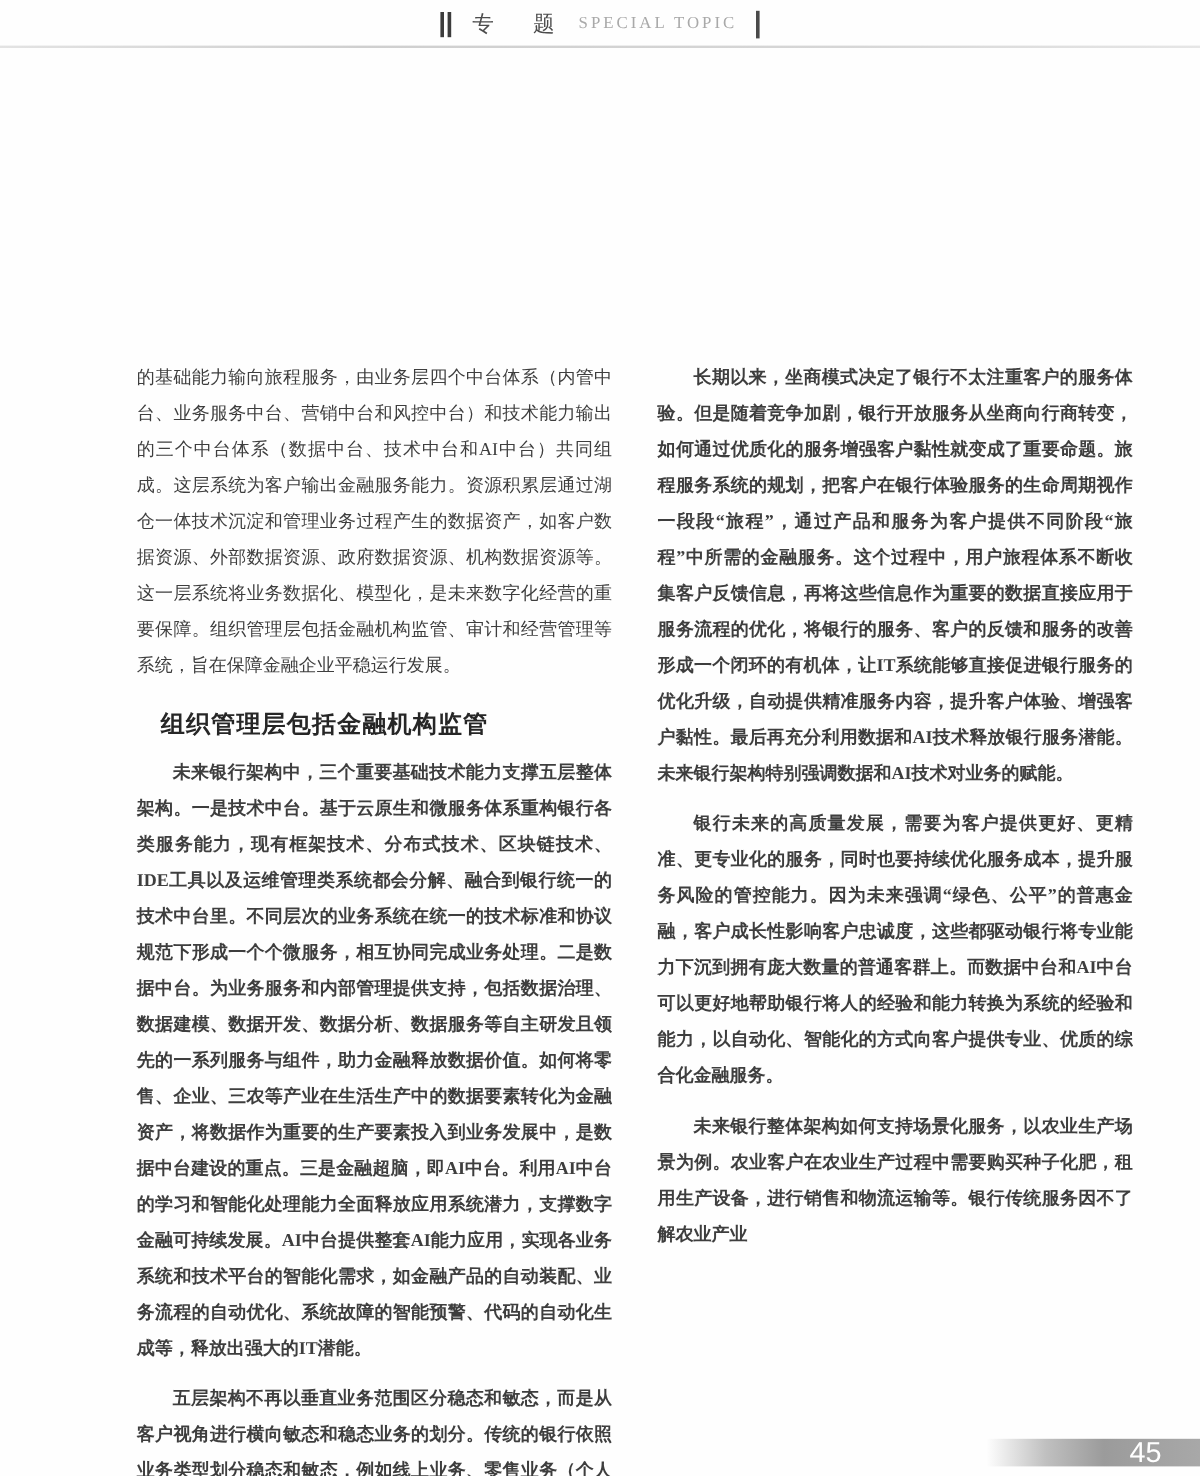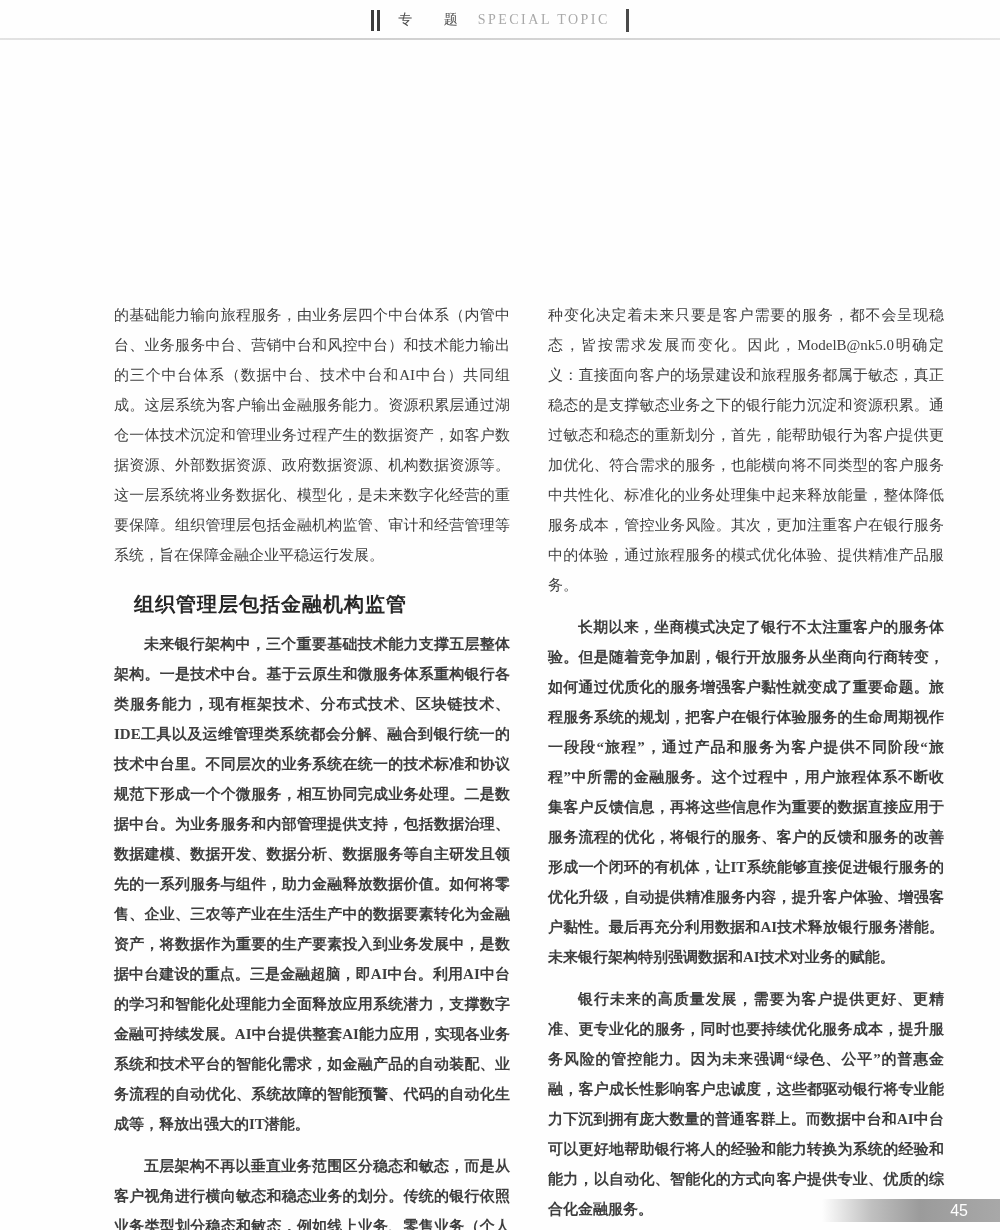--- a/index.html
+++ b/index.html
@@ -37,21 +37,21 @@
   }
   .sbar {
     display: inline-block;
     width: 3px;
     height: 23px;
     background: #4a4a4a;
     margin-left: 4px;
   }
   .head-cn {
     font-family: Liberation Serif, serif;
-    font-size: 14px;
+    font-size: 18px;
     color: #4c4c4c;
     letter-spacing: 14px;
     margin-left: 6px;
   }
   .head-en {
     font-family: Liberation Serif, serif;
     font-size: 14px;
     color: #a9a9a9;
     letter-spacing: 2.5px;
     margin-left: -6px;
@@ -102,21 +102,21 @@
         #9b9b9b 55%,
         #a8a8a8 100%);
   }
   .pagebar .num {
     position: absolute;
     right: 32px;
     top: 0;
     height: 23px;
     line-height: 23px;
     font-family: "Liberation Sans", "DejaVu Sans", sans-serif;
-    font-size: 16px;
+    font-size: 24px;
     color: #ffffff;
   }
 </style>
 </head>
 <body>
 
 <div class="sheet">
 
   <div class="runhead">
     <span class="dbar"></span>
@@ -128,21 +128,20 @@
   <div class="edge-rule"></div>
 
   <div class="col col-left">
     <p>的基础能力输向旅程服务，由业务层四个中台体系（内管中台、业务服务中台、营销中台和风控中台）和技术能力输出的三个中台体系（数据中台、技术中台和AI中台）共同组成。这层系统为客户输出金融服务能力。资源积累层通过湖仓一体技术沉淀和管理业务过程产生的数据资产，如客户数据资源、外部数据资源、政府数据资源、机构数据资源等。这一层系统将业务数据化、模型化，是未来数字化经营的重要保障。组织管理层包括金融机构监管、审计和经营管理等系统，旨在保障金融企业平稳运行发展。</p>
     <h2>组织管理层包括金融机构监管</h2>
     <p class="indent">未来银行架构中，三个重要基础技术能力支撑五层整体架构。一是技术中台。基于云原生和微服务体系重构银行各类服务能力，现有框架技术、分布式技术、区块链技术、IDE工具以及运维管理类系统都会分解、融合到银行统一的技术中台里。不同层次的业务系统在统一的技术标准和协议规范下形成一个个微服务，相互协同完成业务处理。二是数据中台。为业务服务和内部管理提供支持，包括数据治理、数据建模、数据开发、数据分析、数据服务等自主研发且领先的一系列服务与组件，助力金融释放数据价值。如何将零售、企业、三农等产业在生活生产中的数据要素转化为金融资产，将数据作为重要的生产要素投入到业务发展中，是数据中台建设的重点。三是金融超脑，即AI中台。利用AI中台的学习和智能化处理能力全面释放应用系统潜力，支撑数字金融可持续发展。AI中台提供整套AI能力应用，实现各业务系统和技术平台的智能化需求，如金融产品的自动装配、业务流程的自动优化、系统故障的智能预警、代码的自动化生成等，释放出强大的IT潜能。</p>
     <p class="indent">五层架构不再以垂直业务范围区分稳态和敏态，而是从客户视角进行横向敏态和稳态业务的划分。传统的银行依照业务类型划分稳态和敏态，例如线上业务、零售业务（个人业务）属敏态业务，线下业务、对公业务是稳态业务等。但是，随着新一代消费者的成长以及未来生活生产习惯的巨大变化，业务发展已经出现线上线下业务融合、个人公司业务联动和相互借鉴的趋势。这</p>
   </div>
 
   <div class="col col-right">
-    <p>种变化决定着未来只要是客户需要的服务，都不会呈现稳态，皆按需求发展而变化。因此，ModelB@nk5.0明确定义：直接面向客户的场景建设和旅程服务都属于敏态，真正稳态的是支撑敏态业务之下的银行能力沉淀和资源积累。通过敏态和稳态的重新划分，首先，能帮助银行为客户提供更加优化、符合需求的服务，也能横向将不同类型的客户服务中共性化、标准化的业务处理集中起来释放能量，整体降低服务成本，管控业务风险。其次，更加注重客户在银行服务中的体验，通过旅程服务的模式优化体验、提供精准产品服务。</p>
     <p class="indent">长期以来，坐商模式决定了银行不太注重客户的服务体验。但是随着竞争加剧，银行开放服务从坐商向行商转变，如何通过优质化的服务增强客户黏性就变成了重要命题。旅程服务系统的规划，把客户在银行体验服务的生命周期视作一段段“旅程”，通过产品和服务为客户提供不同阶段“旅程”中所需的金融服务。这个过程中，用户旅程体系不断收集客户反馈信息，再将这些信息作为重要的数据直接应用于服务流程的优化，将银行的服务、客户的反馈和服务的改善形成一个闭环的有机体，让IT系统能够直接促进银行服务的优化升级，自动提供精准服务内容，提升客户体验、增强客户黏性。最后再充分利用数据和AI技术释放银行服务潜能。未来银行架构特别强调数据和AI技术对业务的赋能。</p>
     <p class="indent">银行未来的高质量发展，需要为客户提供更好、更精准、更专业化的服务，同时也要持续优化服务成本，提升服务风险的管控能力。因为未来强调“绿色、公平”的普惠金融，客户成长性影响客户忠诚度，这些都驱动银行将专业能力下沉到拥有庞大数量的普通客群上。而数据中台和AI中台可以更好地帮助银行将人的经验和能力转换为系统的经验和能力，以自动化、智能化的方式向客户提供专业、优质的综合化金融服务。</p>
     <p class="indent">未来银行整体架构如何支持场景化服务，以农业生产场景为例。农业客户在农业生产过程中需要购买种子化肥，租用生产设备，进行销售和物流运输等。银行传统服务因不了解农业产业</p>
   </div>
 
   <div class="pagebar">
     <span class="num">45</span>
   </div>
 
 </div>

